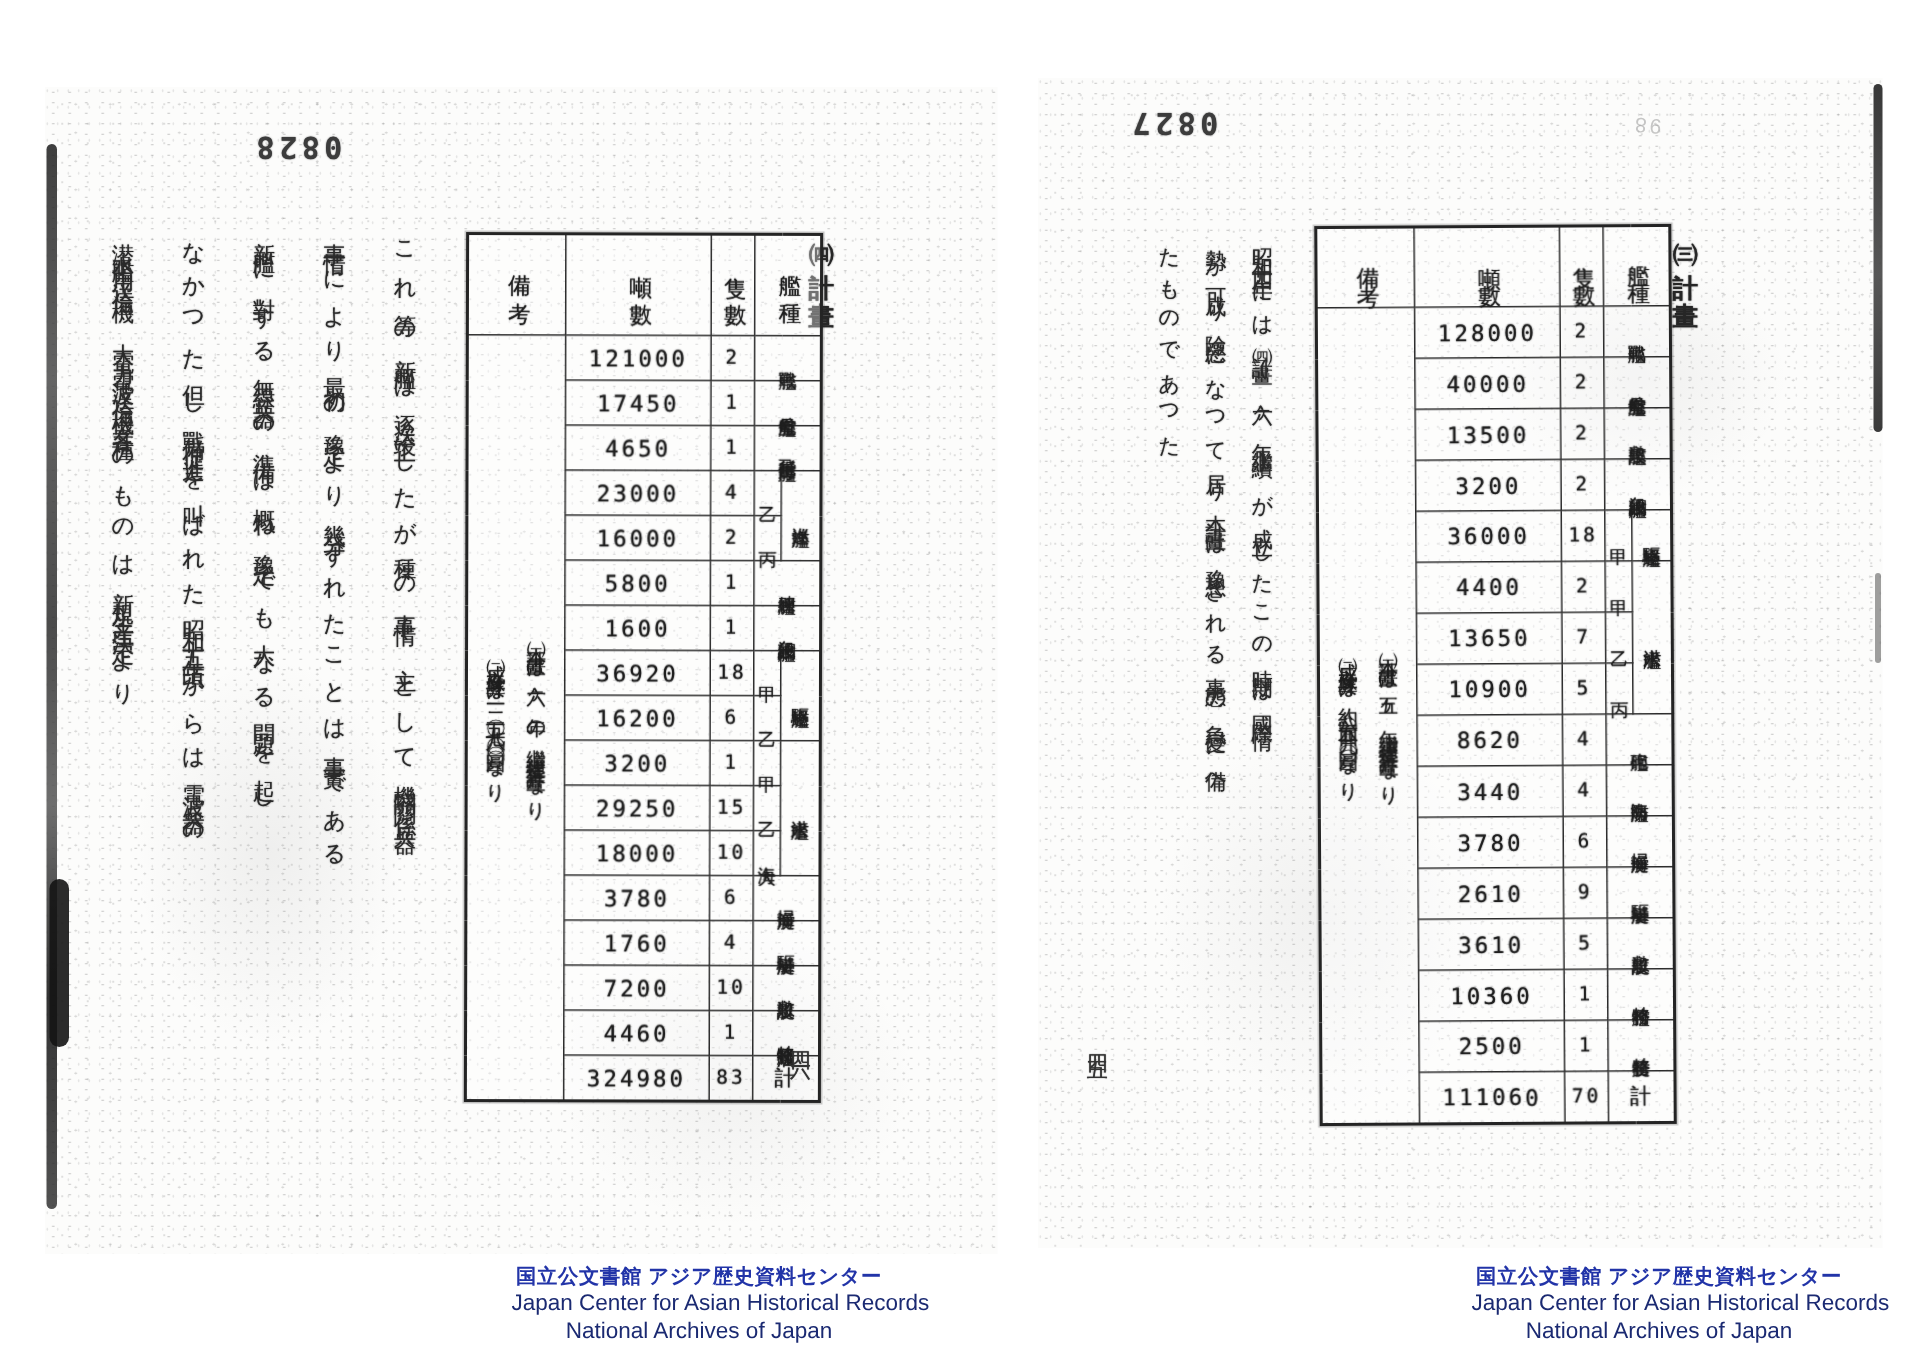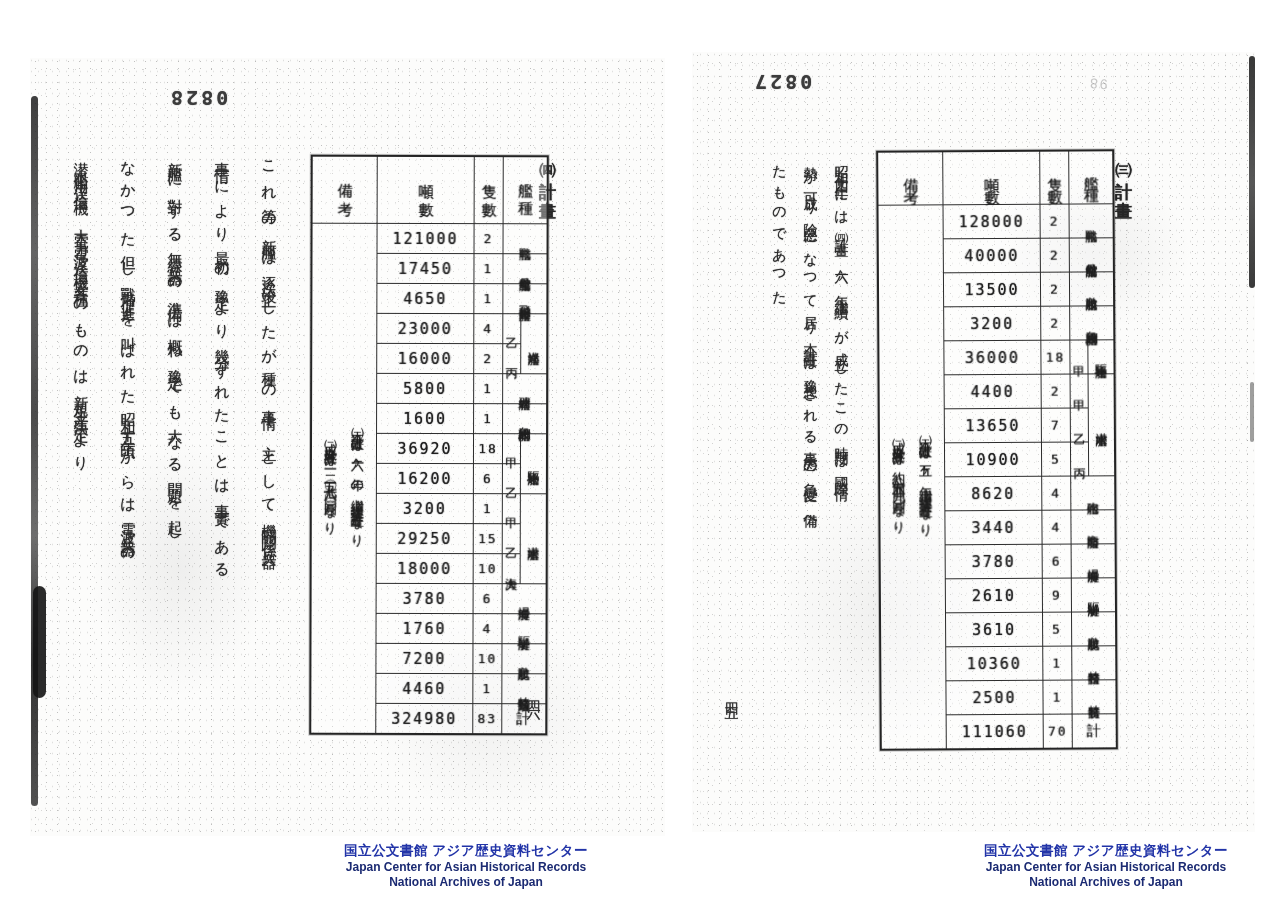--- a/index.html
+++ b/index.html
@@ -84,21 +84,21 @@
   
   .edge-streak{position:absolute;pointer-events:none;}
   
   .footer{
     position:absolute;text-align:center;width:250px;line-height:1.25;
   }
   .footer .jp{
     font-size:13.5px;font-weight:bold;color:#2234a8;letter-spacing:.5px;white-space:nowrap;
   }
   .footer .en{
-    font-size:12px;font-weight:bold;color:#1b2a72;white-space:nowrap;
+    font-size:15px;font-weight:normal;color:#1b2a72;white-space:nowrap;
   }
 </style>
 </head>
 <body>
 
 <div id="canvas">
 
   <div class="page" id="left-page">
     <div class="edge-streak" style="left:1px;top:38px;width:7px;height:710px;border-radius:4px;
                 background:linear-gradient(180deg,#1d1d1d 0%,#4a4a4a 22%,#2c2c2c 45%,#555 62%,#101010 80%,#333 100%);opacity:.85;"></div>

